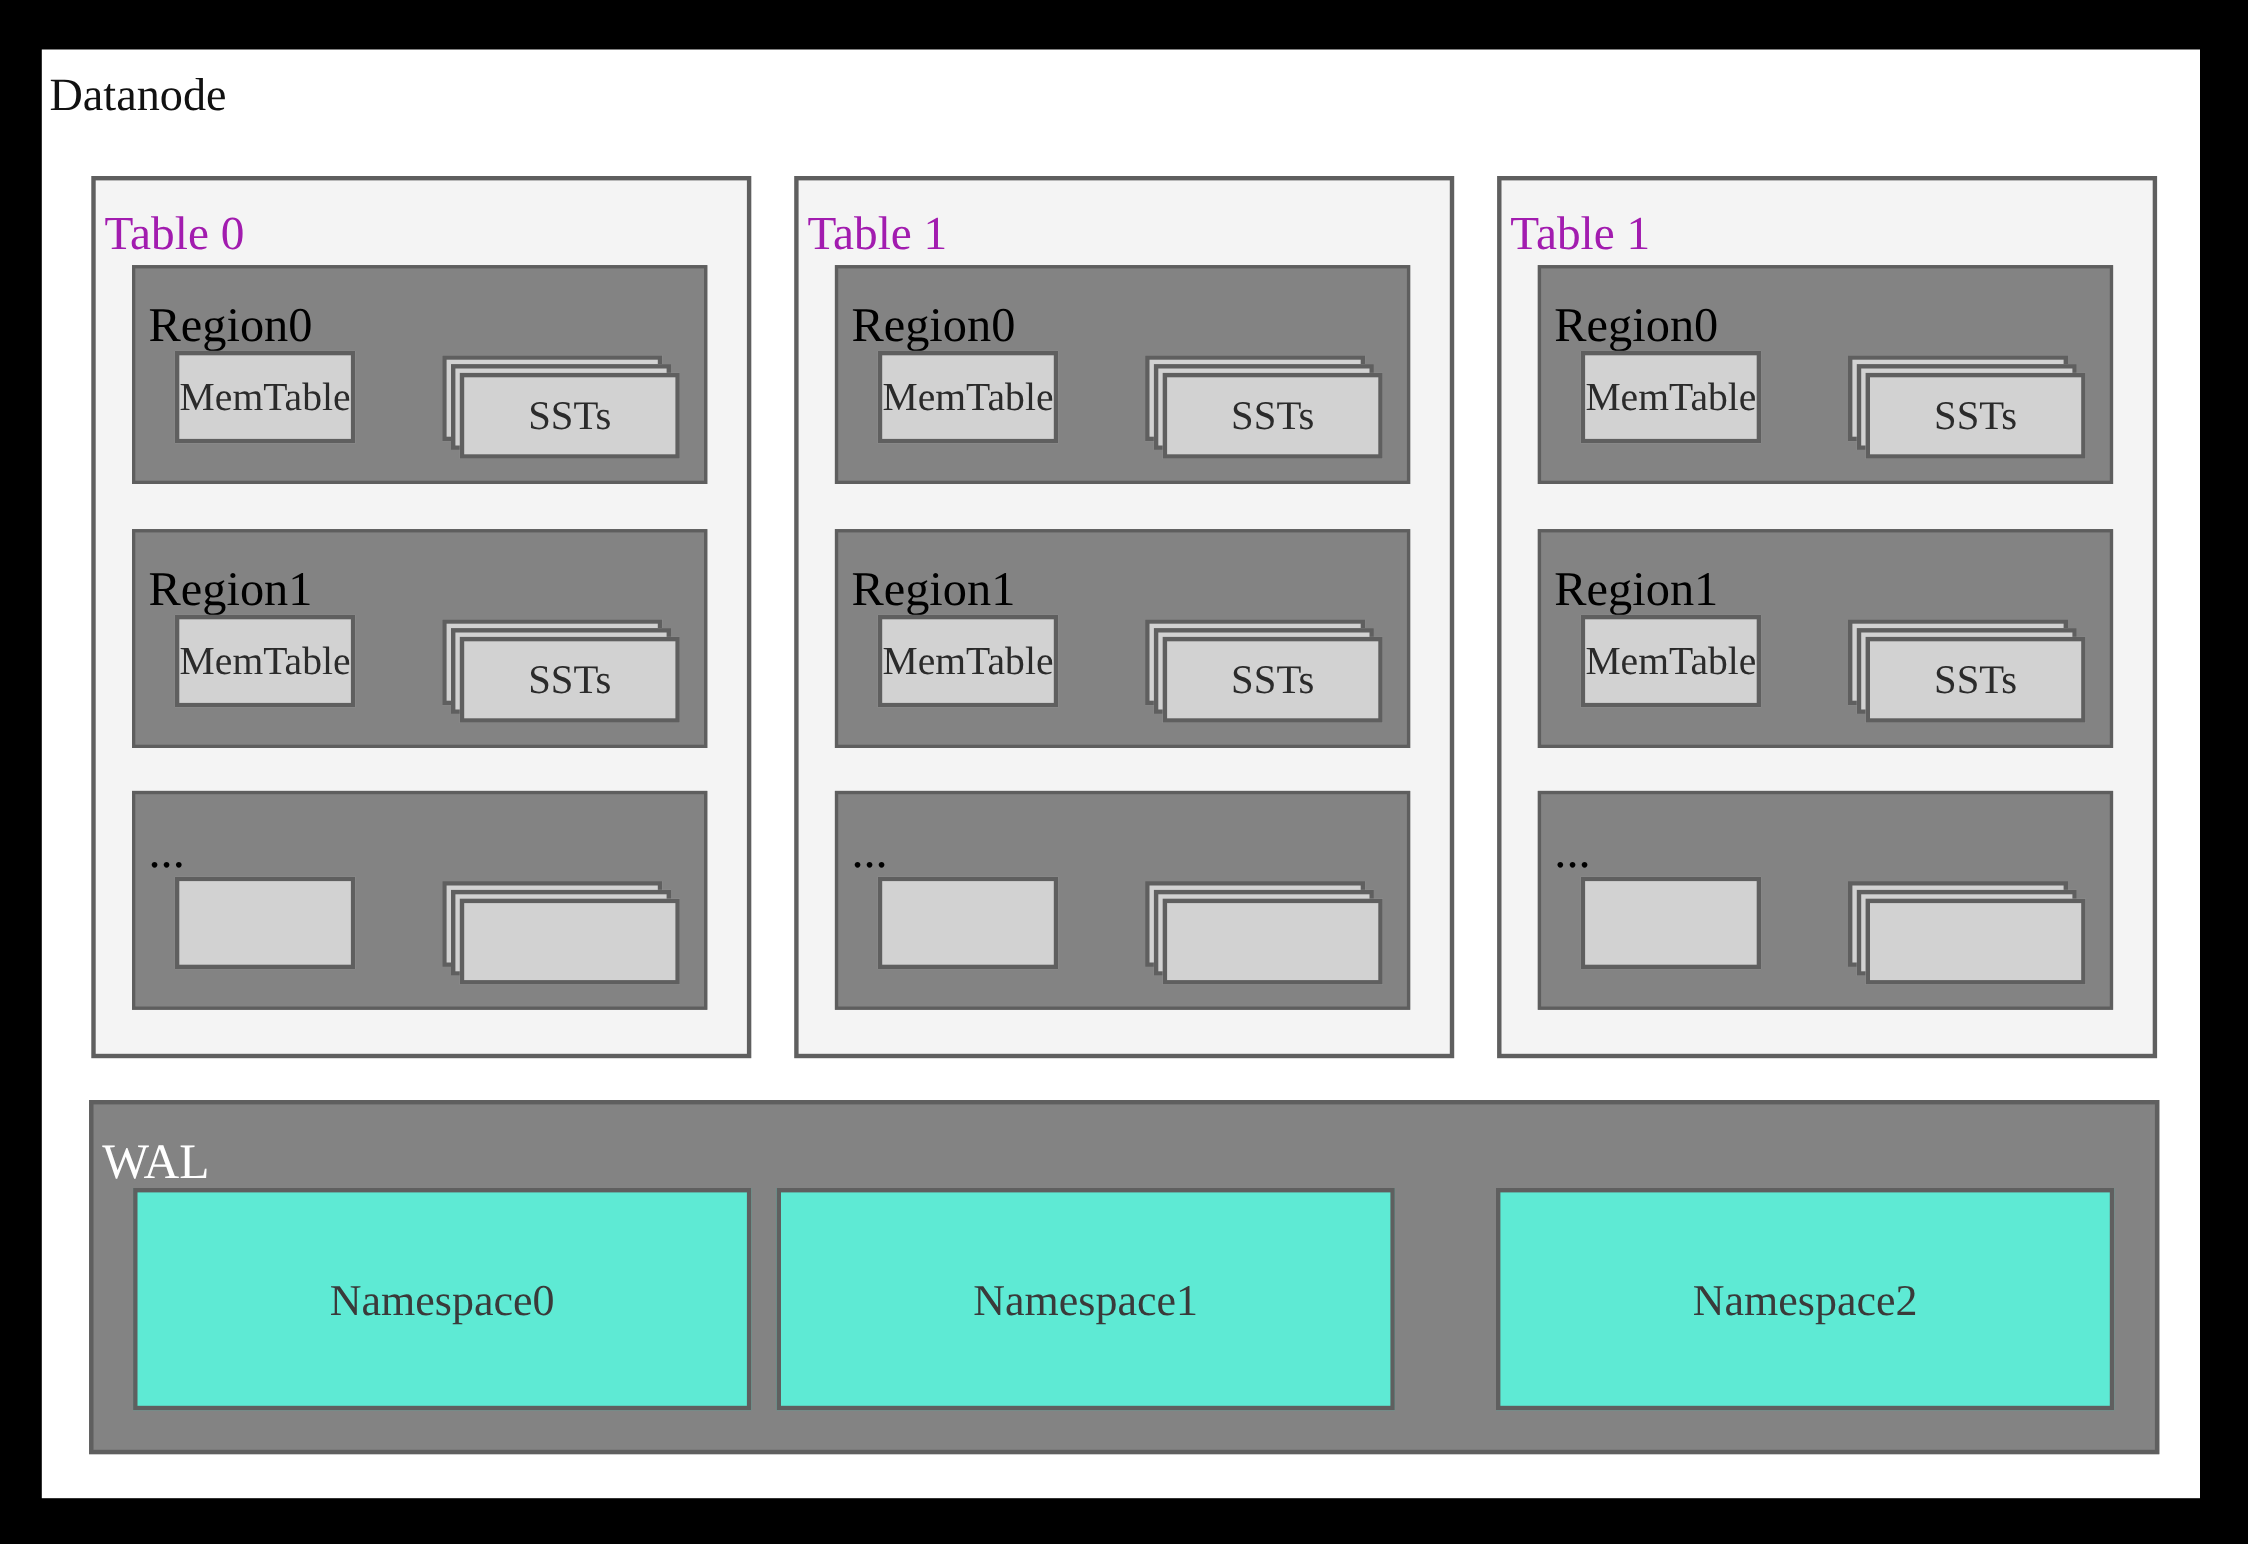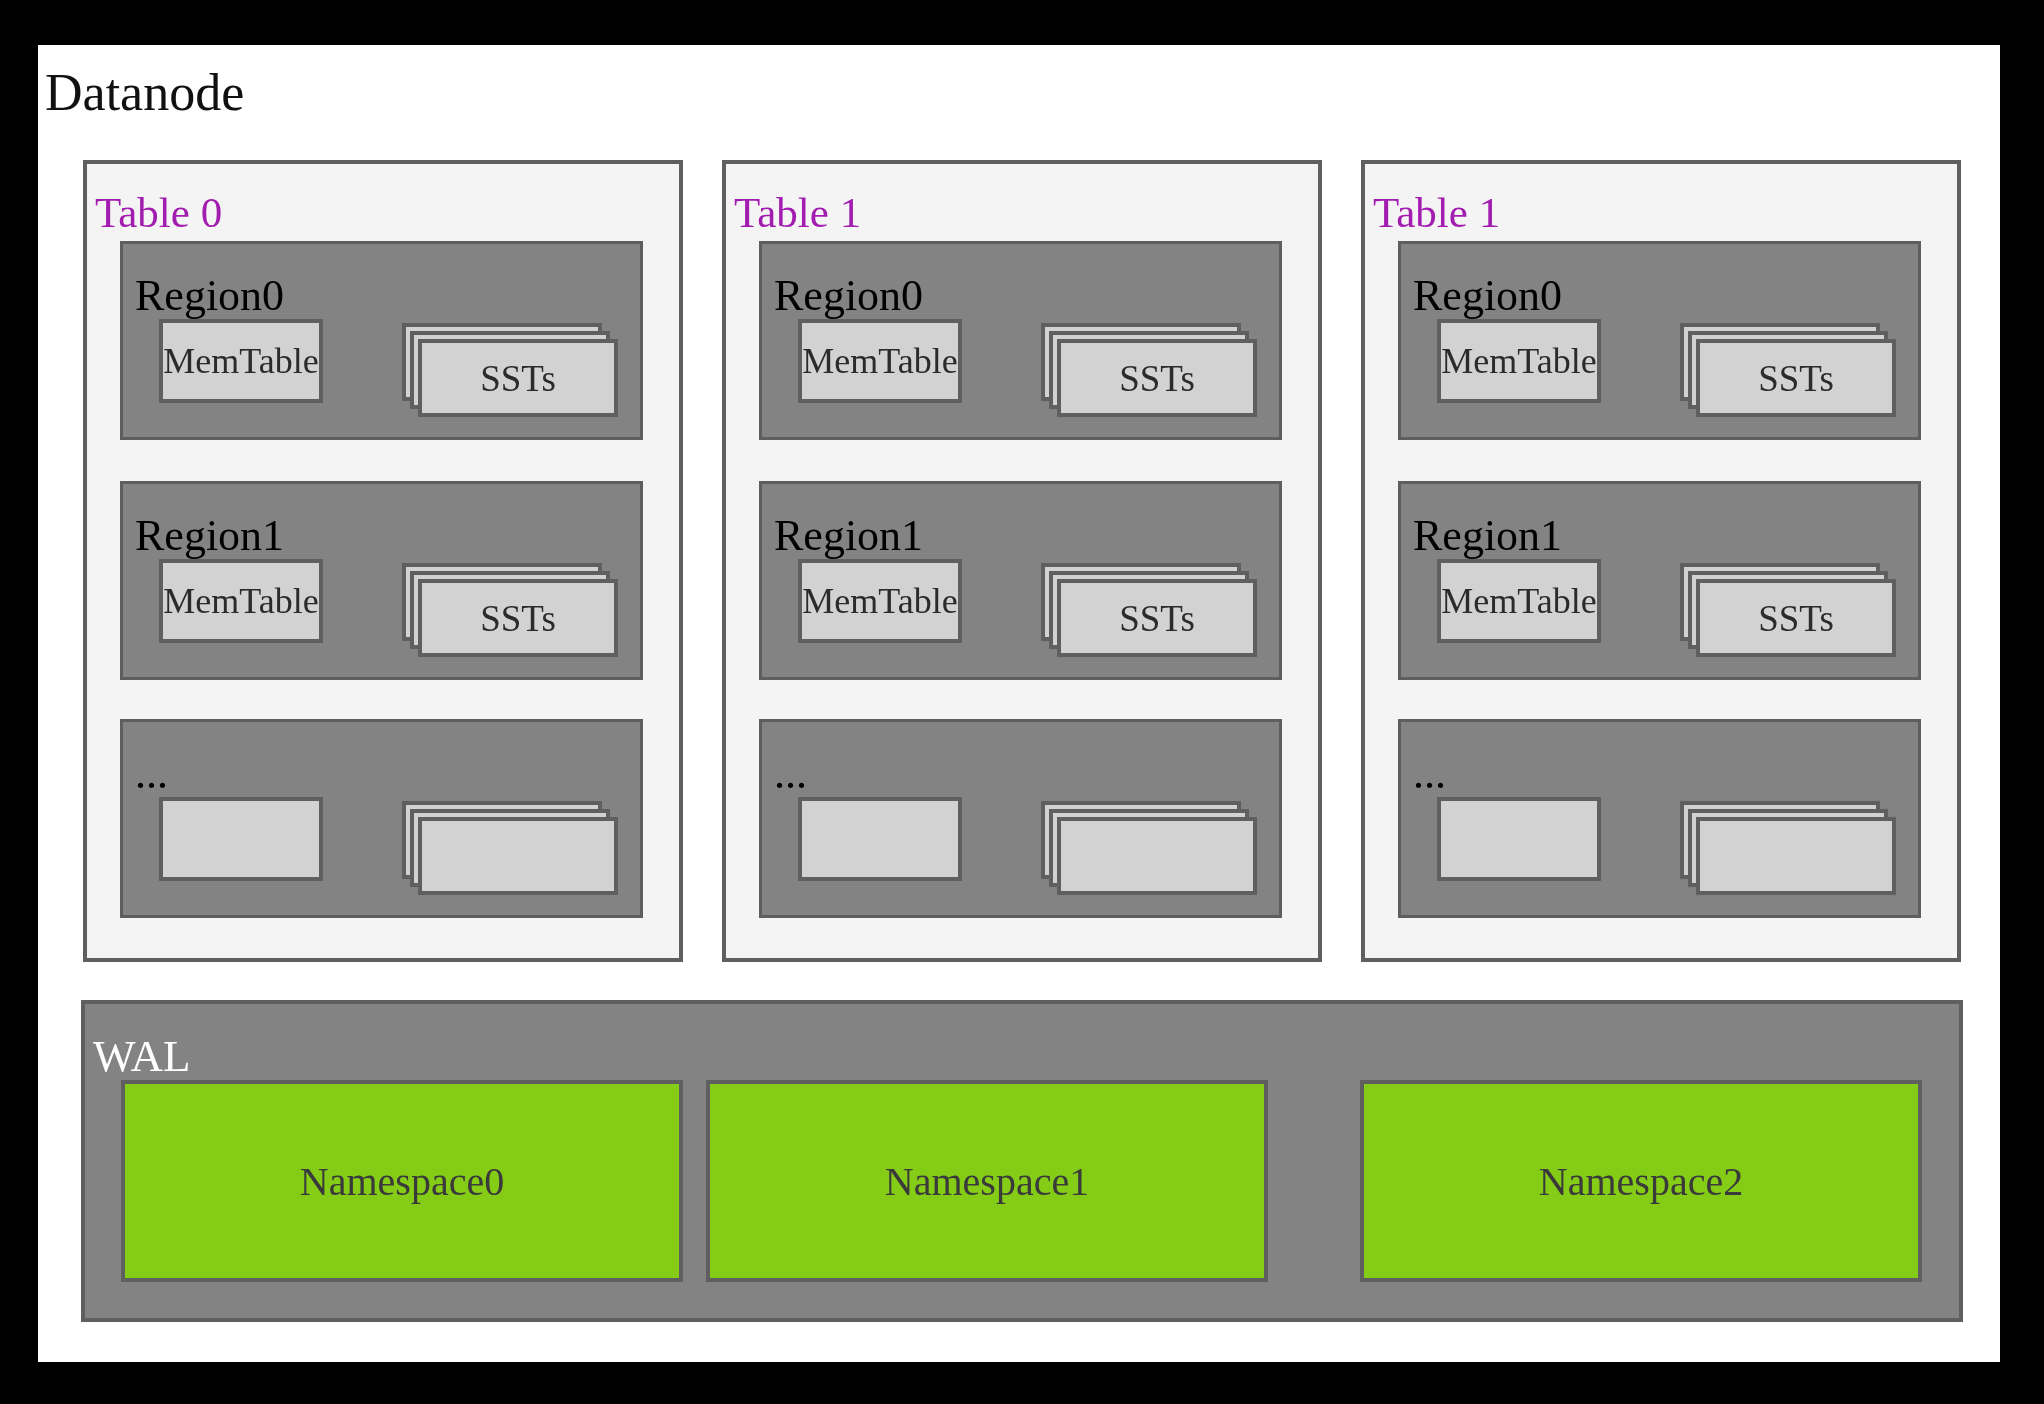--- a/index.html
+++ b/index.html
@@ -8,21 +8,21 @@
     background:#000;
     position:relative;
     font-family:"Liberation Serif","DejaVu Serif",serif;
   }
   .page{
     position:absolute;left:38px;top:45px;width:1962px;height:1317px;
     background:#ffffff;
   }
   .title{
     position:absolute;left:7px;top:18px;
-    font-size:52px;color:#111111;white-space:nowrap;
+    font-size:42px;color:#111111;white-space:nowrap;
   }
   
   .table-box{
     position:absolute;top:115px;width:600px;height:802px;
     background:#f4f4f4;border:4px solid #5f5f5f;box-sizing:border-box;
   }
   .t0{left:45px}.t1{left:684px}.t2{left:1323px}
   .table-label{
     position:absolute;left:8px;top:24px;
     font-size:43px;color:#a21caf;white-space:nowrap;
@@ -58,21 +58,21 @@
   .wal{
     position:absolute;left:43px;top:955px;width:1882px;height:322px;
     background:#838383;border:4px solid #5f5f5f;box-sizing:border-box;
   }
   .wal-label{
     position:absolute;left:8px;top:26px;
     font-size:45px;color:#ffffff;white-space:nowrap;
   }
   .namespace{
     position:absolute;top:76px;width:562px;height:202px;
-    background:#84cc16;border:4px solid #5f5f5f;box-sizing:border-box;
+    background:#5eead4;border:4px solid #5f5f5f;box-sizing:border-box;
     display:flex;align-items:center;justify-content:center;
     font-size:40px;color:#3a3a3a;
   }
   .ns0{left:36px}.ns1{left:621px}.ns2{left:1275px}
 </style>
 </head>
 <body>
 
 <div class="page">
 

